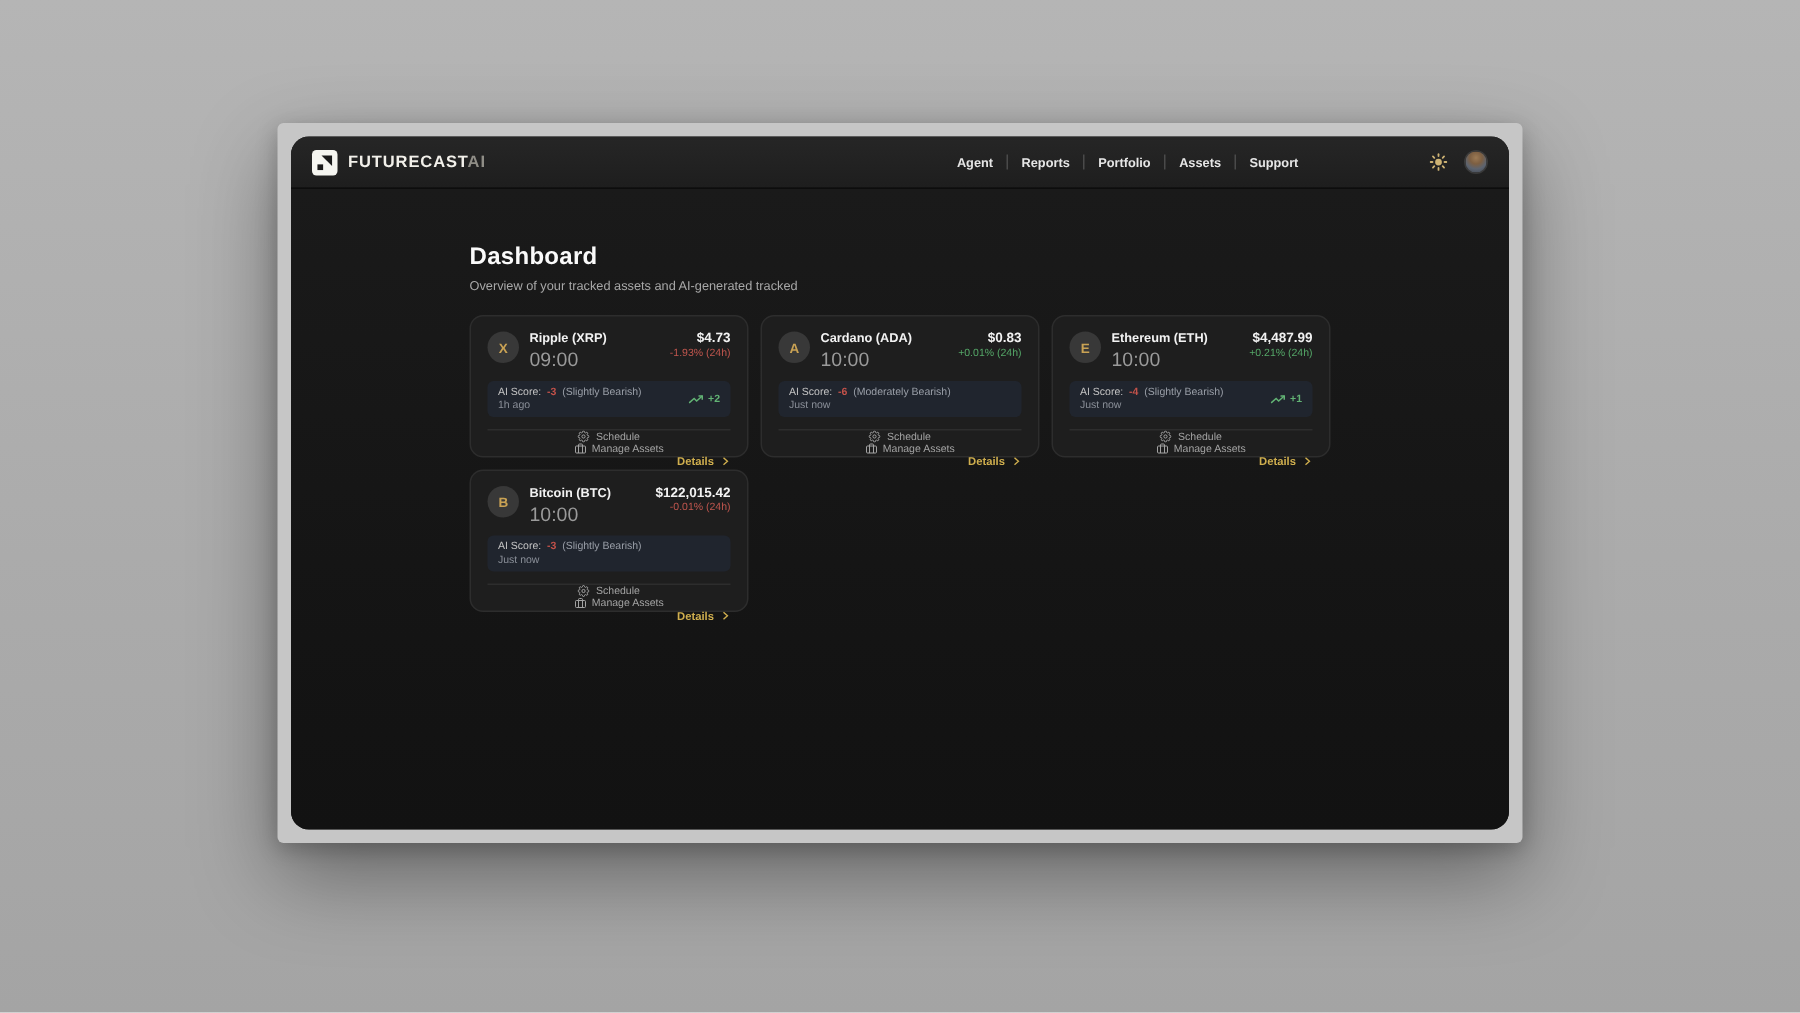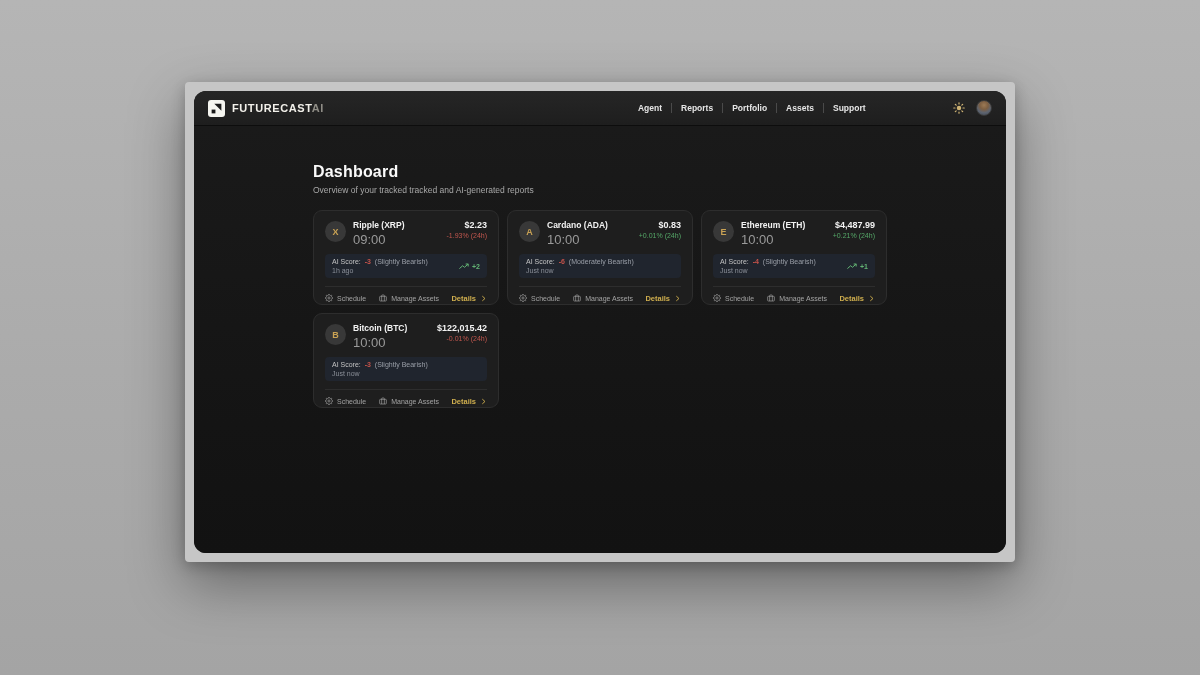--- a/index.html
+++ b/index.html
@@ -107,21 +107,21 @@
   .score-val { color:#c3524a; font-weight:bold; }
   .score-sent { color:#9a9fa8; }
   .score-lines .l2 { font-size:7px; color:#8a8f98; margin-top:2px; }
   .delta { display:flex; align-items:center; gap:3px; color:#62b374; font-size:7px; font-weight:bold; }
   .delta svg { width:10px; height:7px; display:block; }
 
   .card-actions {
     margin-top:8px;
     border-top:1px solid #2d2d2d;
     height:23px;
-    display:flex; align-items:center;
+    display:flex; align-items:center;flex-direction:column;
   }
   .action { display:flex; align-items:center; gap:4px; color:#a3a3a3; font-size:7px; cursor:pointer; }
   .action + .action { margin-left:13px; }
   .action svg { width:8px; height:8px; display:block; }
   .details-btn {
     margin-left:auto; display:flex; align-items:center; gap:4px;
     color:#cfae4e; font-size:7.5px; font-weight:bold; cursor:pointer;
   }
   .details-btn svg { width:7px; height:7px; display:block; }
 
@@ -179,33 +179,33 @@
             <line x1="4.6" y1="19.4" x2="6.4" y2="17.6"></line>
               <line x1="17.6" y1="6.4" x2="19.4" y2="4.6"></line>
           </svg>
         </span>
         <span class="avatar"></span>
       </div>
     </div>
 
     <div class="content">
       <h1 class="page-title">Dashboard</h1>
-      <div class="page-subtitle">Overview of your tracked tracked and AI-generated reports</div>
+      <div class="page-subtitle">Overview of your tracked assets and AI-generated tracked</div>
 
       <div class="cards">
 
         <article class="card">
           <div class="card-head">
             <span class="coin">X</span>
             <div>
               <div class="asset-name">Ripple (XRP)</div>
               <div class="asset-time">09:00</div>
             </div>
             <div class="price-block">
-              <div class="price">$2.23</div>
+              <div class="price">$4.73</div>
               <div class="change down">-1.93% (24h)</div>
             </div>
           </div>
           <div class="score-panel">
             <div class="score-lines">
               <div class="l1"><span>AI Score:</span>&nbsp;&nbsp;<span class="score-val">-3</span>&nbsp;&nbsp;<span class="score-sent">(Slightly Bearish)</span></div>
               <div class="l2">1h ago</div>
             </div>
             <div class="delta">
               <svg viewBox="0 0 24 16" fill="none" stroke="currentColor" stroke-width="2.4">

